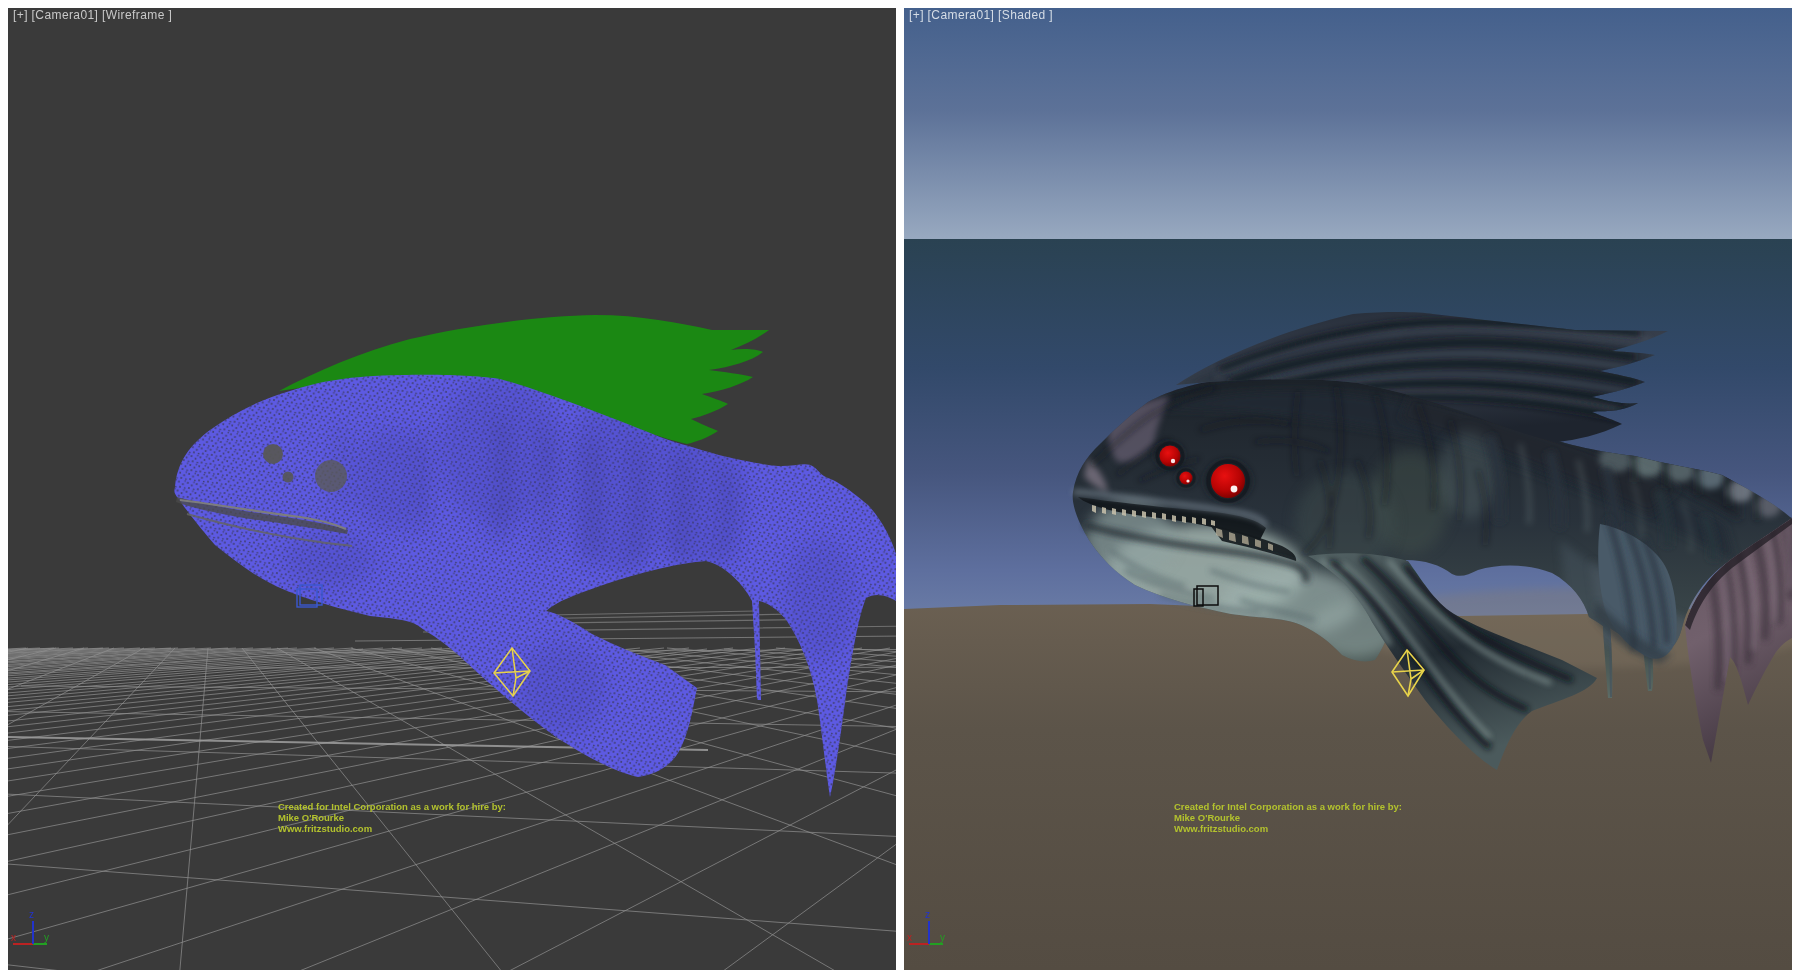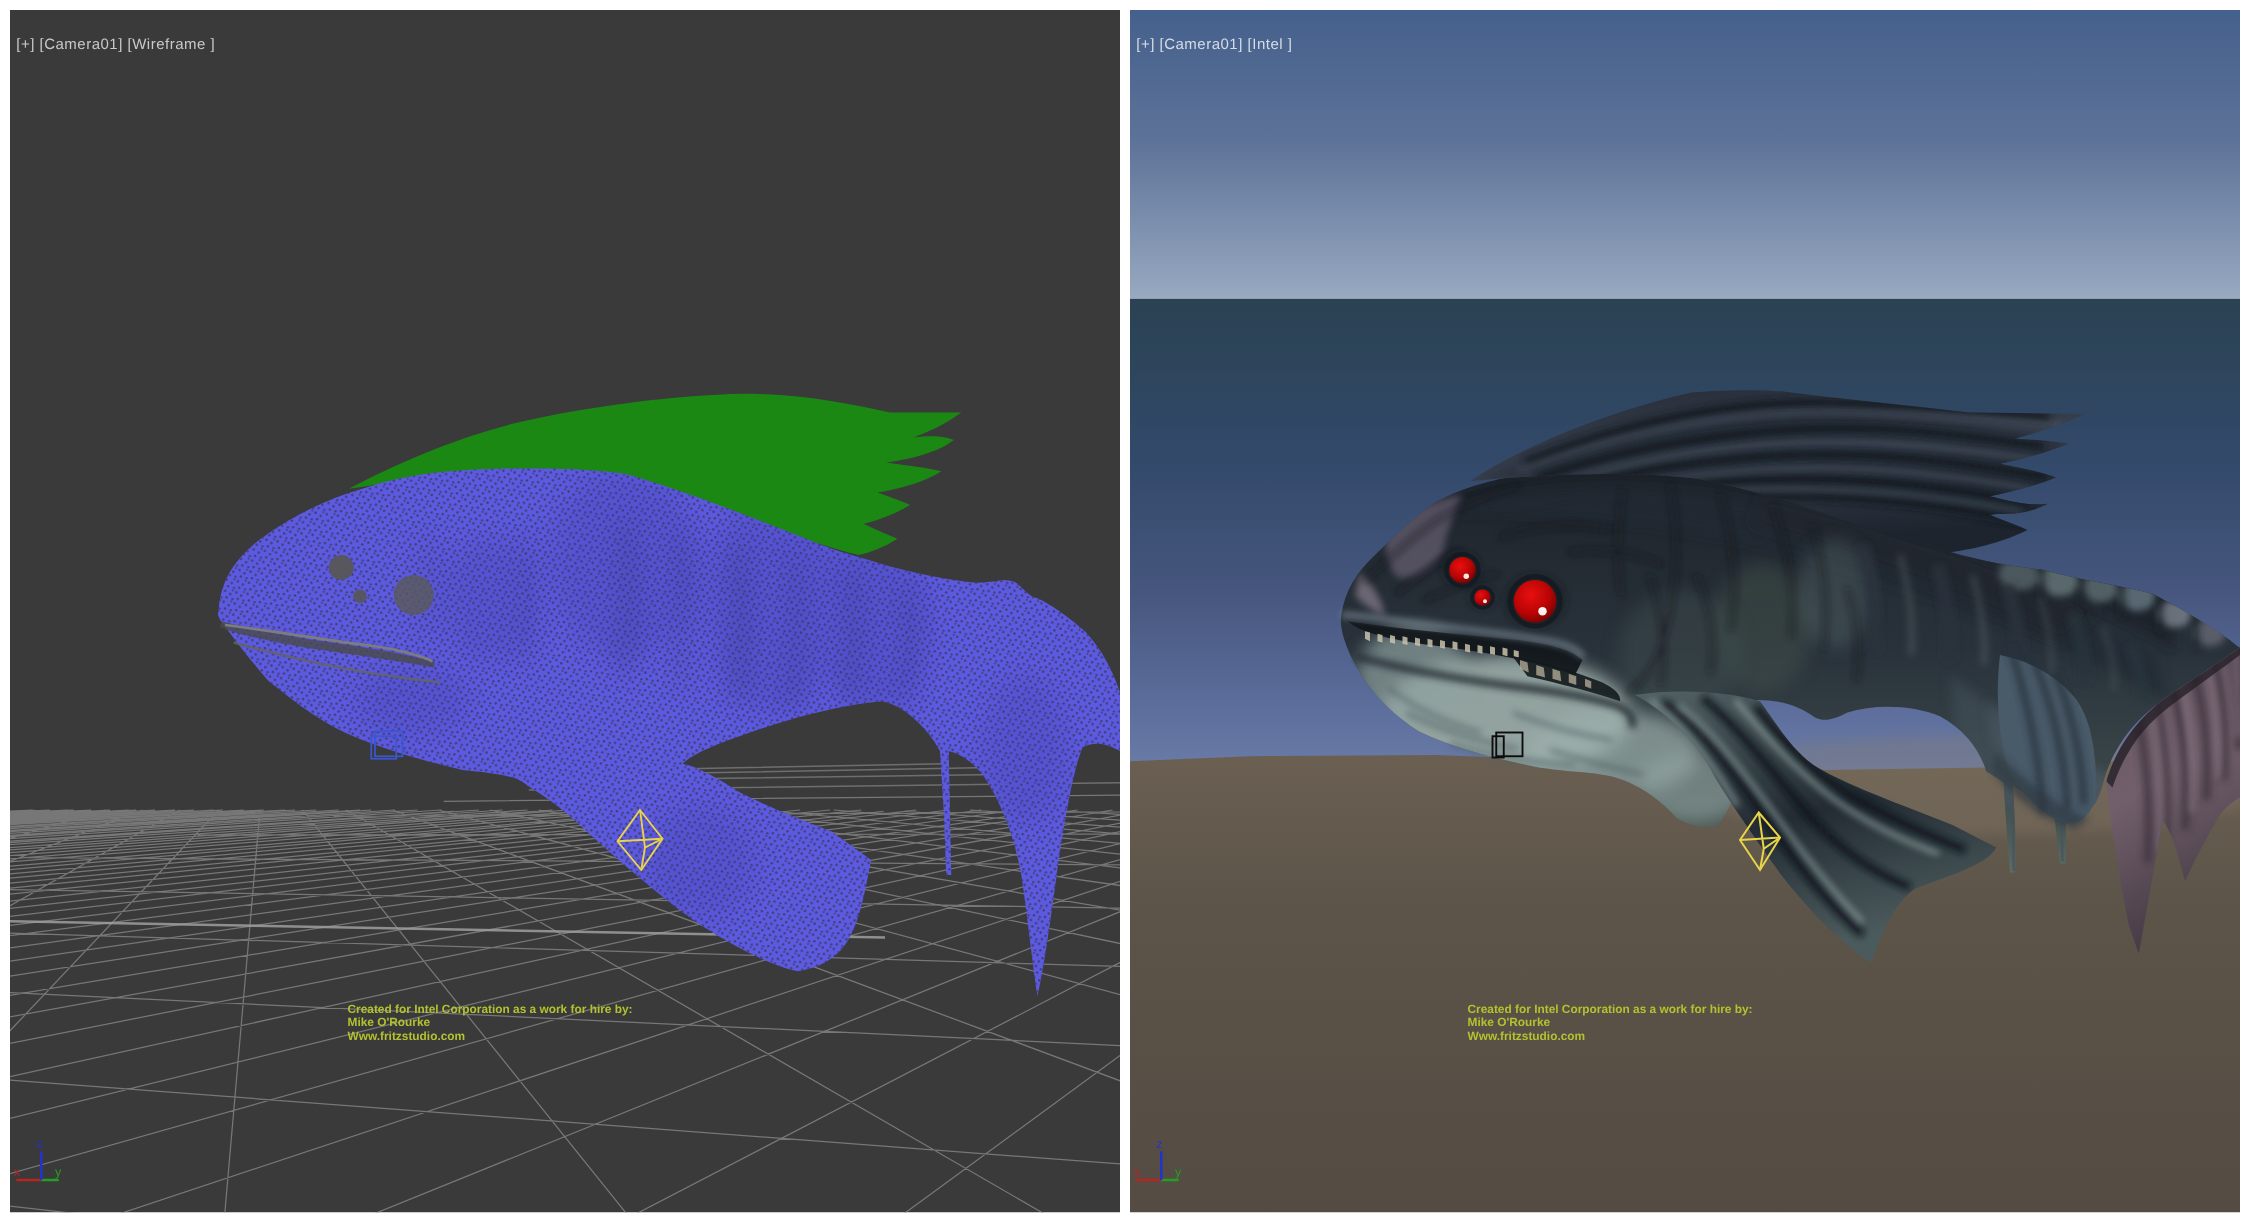--- a/index.html
+++ b/index.html
@@ -1,16 +1,16 @@
 <!DOCTYPE html>
 <html><head><meta charset="utf-8">
 <style>
 html,body{margin:0;padding:0;background:#fff;width:1800px;height:978px;overflow:hidden}
 .vp{position:absolute;top:8px;width:888px;height:962px}
-.lab{position:absolute;left:5px;top:20px;font:12px "Liberation Sans",sans-serif;letter-spacing:.4px}
+.lab{position:absolute;left:5px;top:0;font:12px "Liberation Sans",sans-serif;letter-spacing:.4px}
 svg{position:absolute;left:0;top:0}
 </style></head>
 <body>
 <div class="vp" style="left:8px">
 <svg width="888" height="962" viewBox="8 8 888 962">
 <rect x="8" y="8" width="888" height="962" fill="#3a3a3a"></rect>
 <g transform="translate(8,8)">
 <path d="M-308 1050L-253 1059M-314 921L903 1060M-318 832L1216 948M-319 771L1216 844M-318 729L1219 775M-155 701L1216 724M13 678L1218 686M150 660L1218 659M259 645L1153 640M347 633L1009 627M-318 657L18 640M-318 657L32 640M-318 658L46 640M-318 659L51 640M-319 660L65 640M-319 661L80 640M-319 662L95 640M-320 663L101 640M-320 664L116 640M-302 664L132 640M-302 665L147 640M-302 666L163 640M-302 667L170 640M-302 668L187 640M-301 669L203 640M-301 671L220 640M-301 672L228 640M-301 673L245 640M-301 675L263 640M-301 676L280 640M-301 678L289 640M-301 680L308 640M-301 681L326 640M-301 683L345 640M-301 685L355 641M-301 687L375 640M-301 689L394 640M-301 692L414 640M-301 694L434 640M-301 697L447 640M-300 700L468 640M-300 703L489 640M-300 706L510 640M-300 710L525 641M-300 714L547 640M-300 718L569 640M-300 722L592 640M-300 727L608 641M-299 732L632 640M-299 738L656 640M-299 745L681 640M-299 752L699 641M-298 760L725 640M-298 769L751 640M-298 779L777 640M-297 791L798 641M-297 804L826 641M-296 819L854 640M-296 838L882 640M-295 859L911 640M-294 885L936 641M-293 918L966 640M-292 959L997 640M-290 1013L1028 640M-135 1037L1057 641M158 1017L1089 640M349 1042L1123 640M636 1021L1156 640M869 1047L1190 641M1148 1026L1220 669M-319 641L-305 640M-317 643L-285 640M-316 644L-269 640M-319 646L-248 640M-318 648L-231 640M-316 650L-209 640M-314 652L-191 640M-319 655L-168 640M-316 658L-149 640M-314 662L-128 640M-320 667L-104 640M-317 672L-82 640M-314 678L-56 640M-310 685L-33 640M-319 697L-6 640M-314 710L20 640M-308 727L48 640M-299 752L76 640M-314 803L106 640M-299 885L136 640M-199 1027L167 640M167 1018L200 640M531 1010L234 640M893 1001L269 640M1131 947L306 640M1214 876L343 640M1191 811L384 640M1177 770L423 640M1219 748L468 640M1204 725L510 640M1193 708L559 640M1184 694L611 641M1210 686L659 640M1201 677L716 641M1194 669L768 640M1214 664L831 640M1206 658L888 640M1200 653L958 640M1216 649L1020 640M1209 645L1099 640M1204 642L1167 640" stroke="#929292" stroke-width="1" fill="none" opacity="0.7"></path>
 <path d="M415 624L908 618M469 616L836 611M510 611L785 606M541 607L748 603" stroke="#999" stroke-width="1.2" fill="none" opacity="0.55"></path>
 <path d="M0 729 L700 742" stroke="#9f9f9f" stroke-width="2" fill="none" opacity="0.85"></path>
@@ -400,13 +400,13 @@
 <path d="M929,944 L943,944" stroke="#22a022"></path>
 <path d="M929,944 L929,921" stroke="#2233cc"></path>
 </g>
 <g font-family="Liberation Sans,sans-serif" font-size="10">
 <text x="925" y="918" fill="#2233cc">z</text>
 <text x="907" y="941" fill="#bb2222">x</text>
 <text x="940" y="941" fill="#22a022">y</text>
 </g>
 
 </svg>
-<div class="lab" style="color:#d6dde6">[+] [Camera01] [Intel ]</div>
+<div class="lab" style="color:#d6dde6">[+] [Camera01] [Shaded ]</div>
 </div>
 </body></html>

